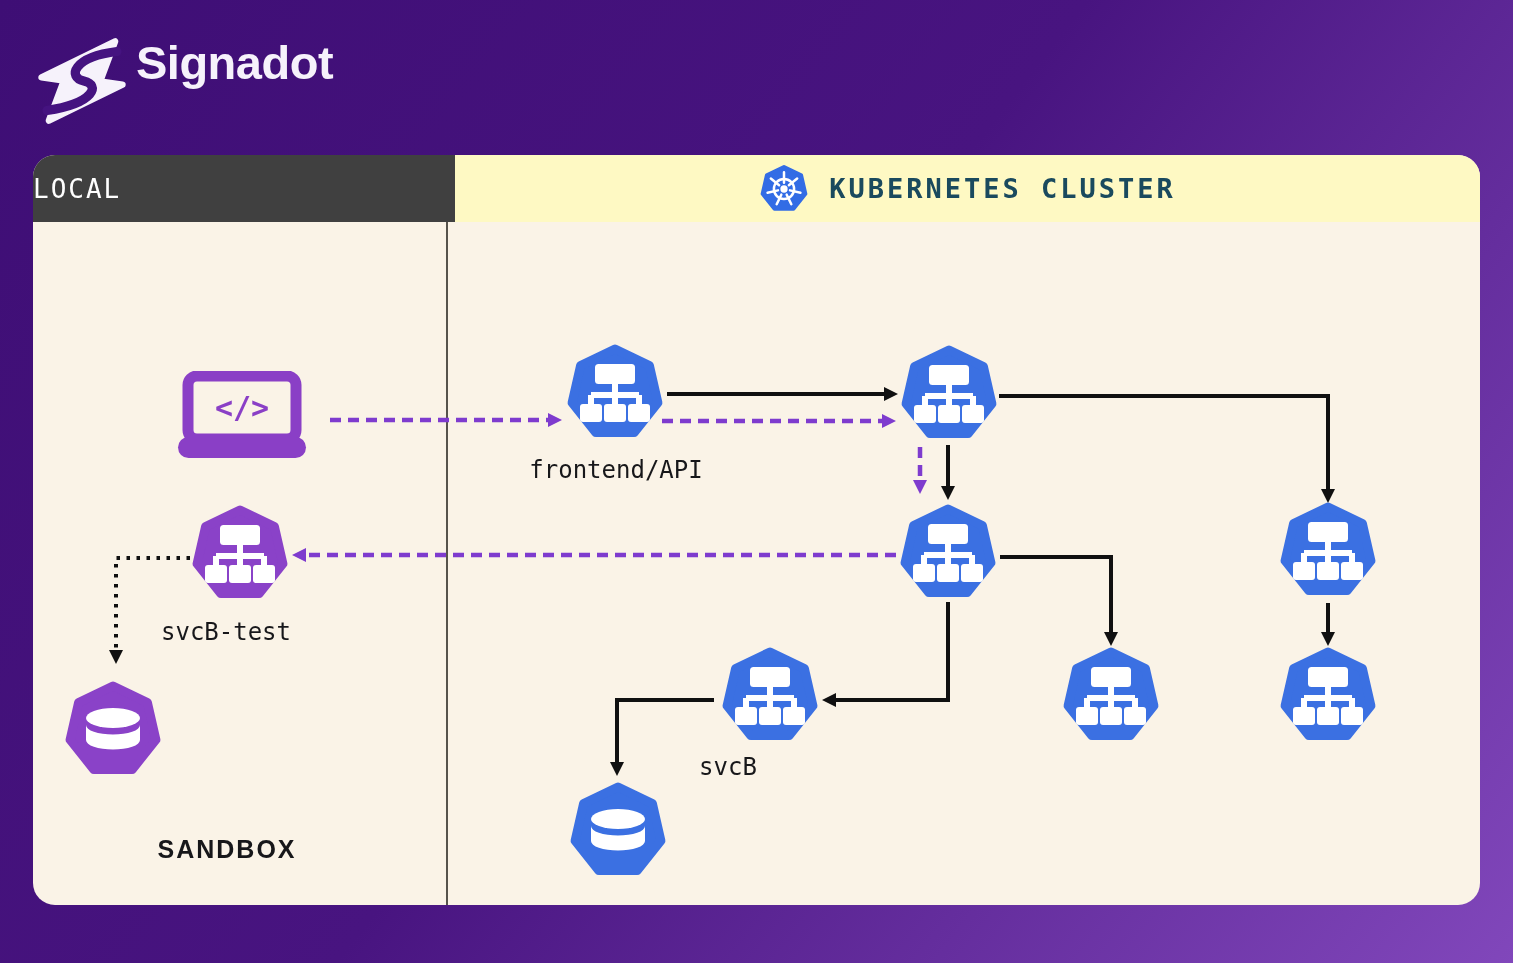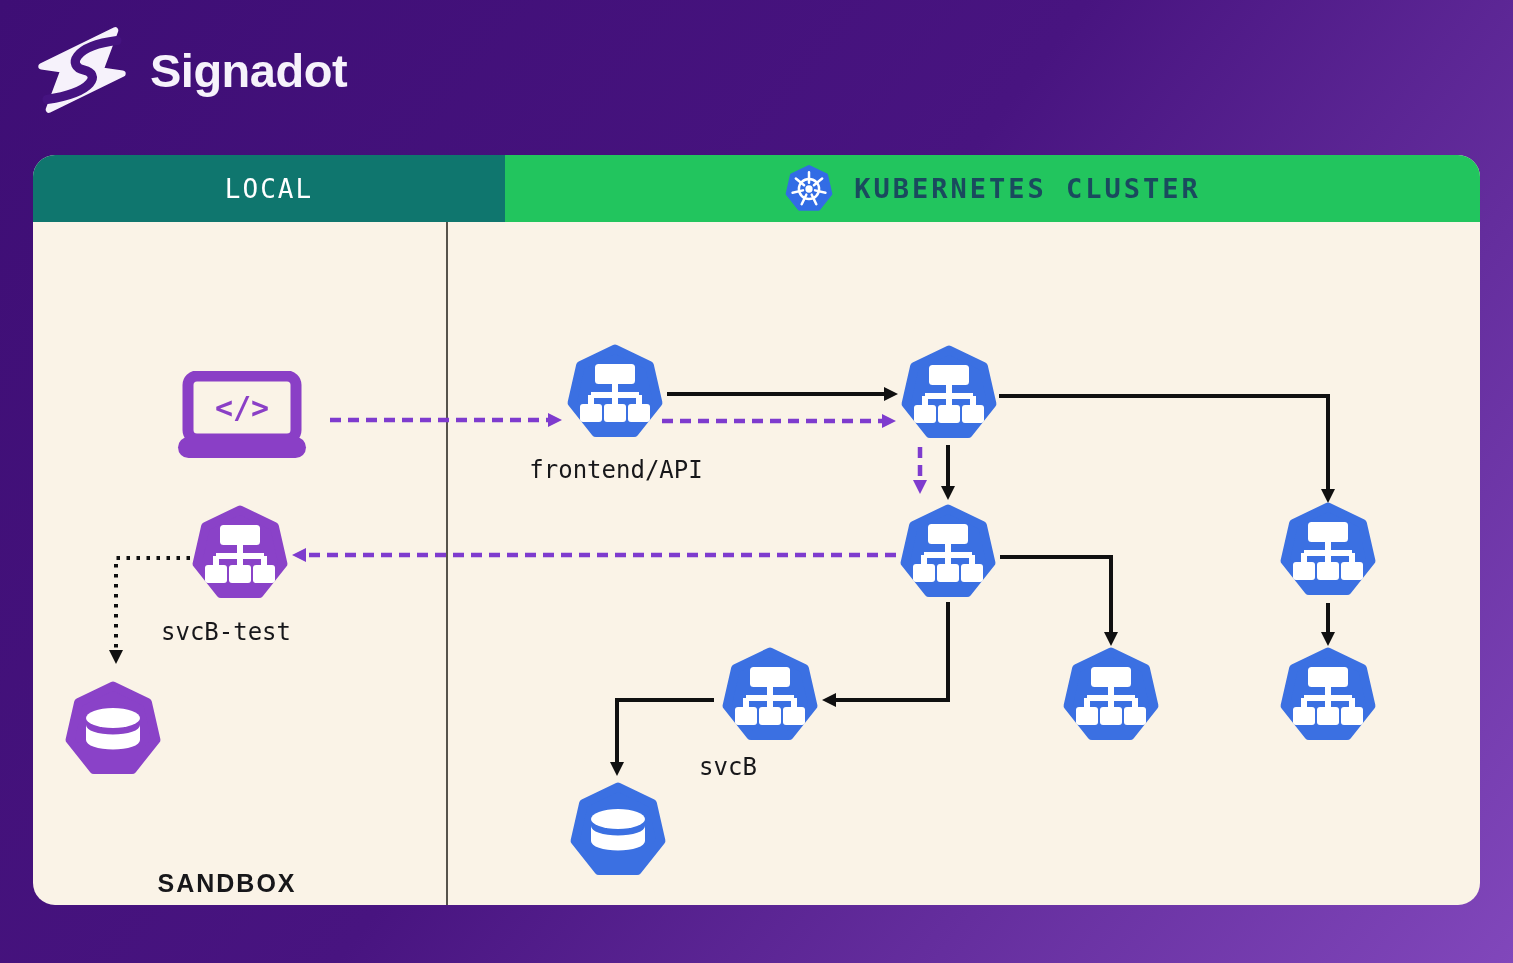--- a/index.html
+++ b/index.html
@@ -2,55 +2,55 @@
 <html><head>
 <meta charset="utf-8">
 <style>
   html,body{margin:0;padding:0;}
   body{
     width:1513px;height:963px;position:relative;overflow:hidden;
     background:linear-gradient(128deg,#3e0e75 0%,#481480 48%,#8147bb 100%);
     font-family:"DejaVu Sans Mono", monospace;
   }
   
-  .brand{position:absolute;left:36px;top:24px;display:flex;align-items:center;gap:22px;}
+  .brand{position:absolute;left:36px;top:35px;display:flex;align-items:flex-start;gap:8px;}
   .brand .mark{width:92px;height:92px;}
   .brand .word{
     font-family:"Liberation Sans", sans-serif;font-weight:600;font-size:47px;
     color:#f6f2fb;letter-spacing:-0.5px;
   }
   
   .panel{
     position:absolute;left:33px;top:155px;width:1447px;height:750px;
     background:#faf3e7;border-radius:22px;overflow:hidden;
   }
   .panel-headers{display:flex;height:67px;}
   .hdr-local{
-    width:472px;background:#0f766e;display:flex;align-items:center;justify-content:center;
+    width:422px;background:#404040;display:flex;align-items:center;justify-content:flex-start;
     color:#ffffff;font-size:26px;font-weight:500;letter-spacing:2px;
   }
   .hdr-cluster{
-    flex:1;background:#22c55e;display:flex;align-items:center;justify-content:center;gap:20px;
+    flex:1;background:#fef9c3;display:flex;align-items:center;justify-content:center;gap:20px;
     color:#1a4a5e;font-size:27px;font-weight:700;letter-spacing:3px;
   }
   .hdr-cluster .k8s-logo{width:50px;height:50px;flex:0 0 auto;}
   .divider{
     position:absolute;left:413px;top:67px;width:2px;height:683px;background:#57534c;
   }
   
   .stage{position:absolute;inset:0;pointer-events:none;}
   .node{position:absolute;width:100px;height:100px;}
   .node.blue{color:#3b70e2;}
   .node.purple{color:#8a42c8;}
   .lbl{
     position:absolute;transform:translateX(-50%);white-space:nowrap;
     color:#17171a;font-size:24px;font-weight:400;
   }
   .lbl.sandbox{
-    font-family:"Liberation Sans", sans-serif;font-weight:700;font-size:25px;letter-spacing:2px;margin-top:34px;
+    font-family:"Liberation Sans", sans-serif;font-weight:700;font-size:25px;letter-spacing:2px;
   }
   .arrows{position:absolute;inset:0;width:1513px;height:963px;}
   .a-black{stroke:#101010;stroke-width:4;fill:none;}
   .a-purple{stroke:#7e3bce;stroke-width:4.5;fill:none;stroke-dasharray:11 7;}
   .a-dotted{stroke:#101010;stroke-width:4;fill:none;stroke-dasharray:3.5 6.5;}
   .laptop{position:absolute;left:177px;top:371px;width:130px;height:90px;color:#8a3fc6;}
   .laptop text{
     font-family:"DejaVu Sans Mono", monospace;font-size:30px;font-weight:700;fill:currentColor;
   }
 </style>

